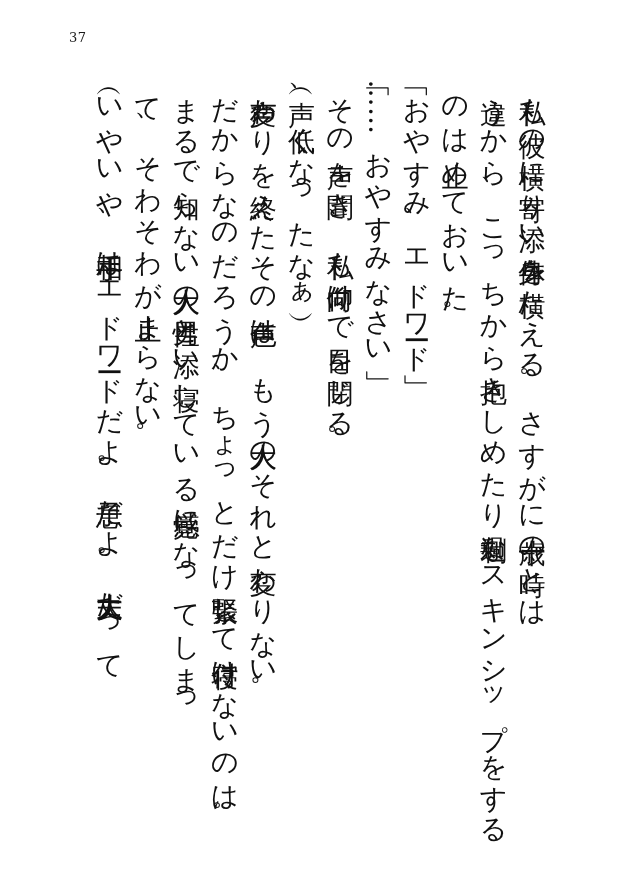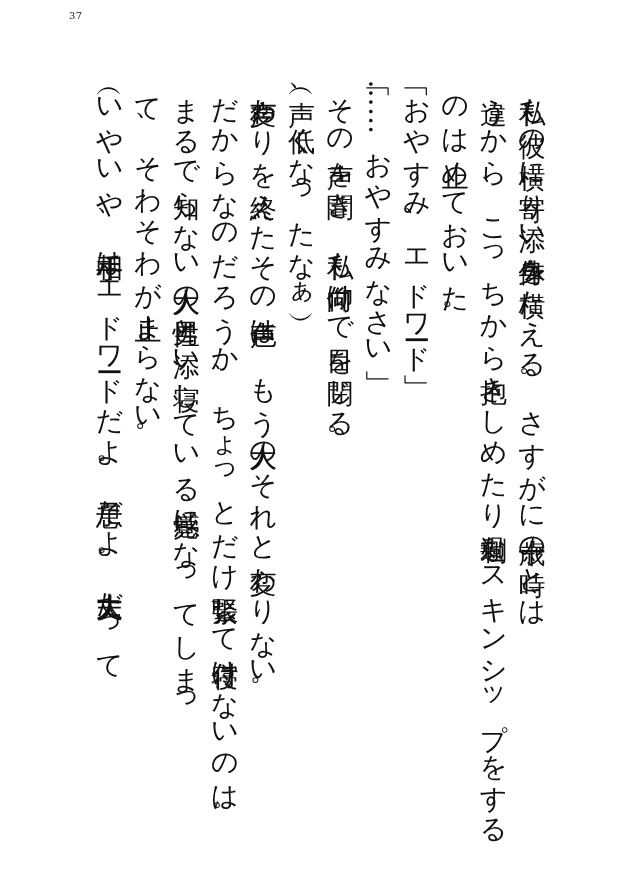--- a/index.html
+++ b/index.html
@@ -13,23 +13,23 @@
   .page {
     position: relative;
     width: 621px;
     height: 875px;
     background: #ffffff;
     font-family: "DejaVu Serif", "Liberation Serif", serif;
     color: #1a1a1a;
   }
   .page-number {
     position: absolute;
-    top: 10px;
+    top: 30px;
     left: 69px;
-    font-size: 10px;
+    font-size: 13px;
     letter-spacing: 0.5px;
     color: #1a1a1a;
     font-family: "DejaVu Serif", "Liberation Serif", serif;
   }
   .vtext {
     position: absolute;
     top: 79px;
     right: 70px;
     height: 782px;
     writing-mode: vertical-rl;

